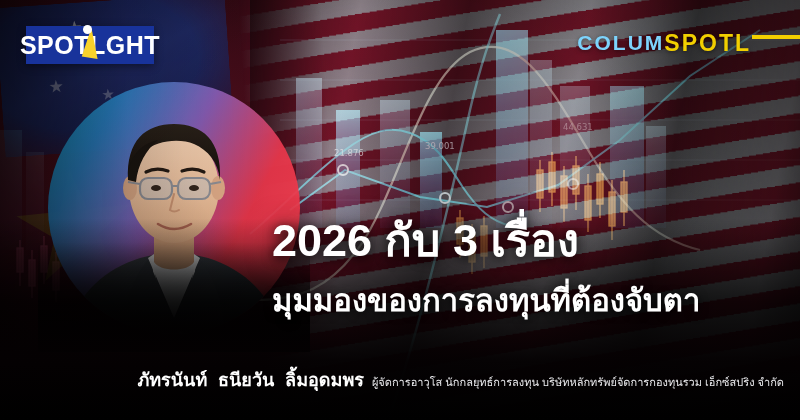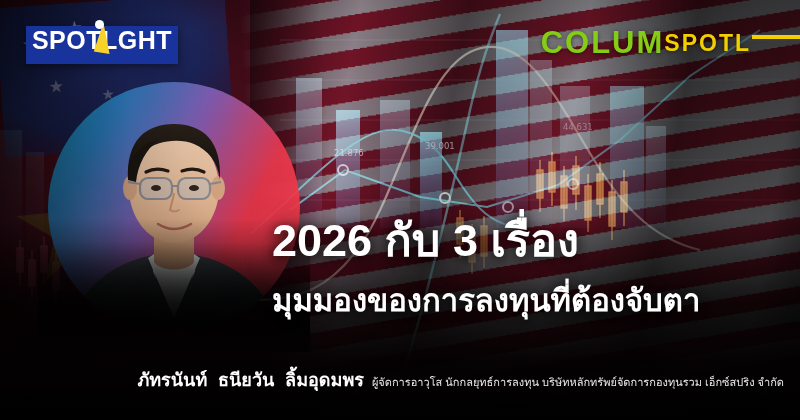--- a/index.html
+++ b/index.html
@@ -97,24 +97,24 @@
     background: linear-gradient(to bottom, rgba(0,0,0,0) 52%, rgba(0,0,0,0.72) 72%, rgba(4,1,2,0.98) 86%, #000 100%);
   }
   .left-fade {
     background: linear-gradient(to right, rgba(0,0,0,0.55) 0%, rgba(0,0,0,0.12) 16%, rgba(0,0,0,0) 34%);
   }
 
   
   .spotlight-logo {
     position: absolute;
     left: 26px; top: 26px;
-    width: 152px; height: 38px;
+    width: 128px; height: 38px;
     background: #18339b;
     display: flex;
-    align-items: flex-start;
+    align-items: center;
     justify-content: center;
     box-shadow: 0 2px 8px rgba(0,0,0,0.45);
   }
   .sl-text {
     position: relative;
     color: #ffffff;
     font-weight: 800;
     font-size: 25px;
     letter-spacing: 0.5px;
     font-family: "Liberation Sans", "DejaVu Sans", sans-serif;
@@ -139,23 +139,23 @@
 
   
   .columnist-logo {
     position: absolute;
     right: 0px; top: 28px;
     display: flex;
     align-items: center;
     height: 30px;
   }
   .cl-white {
-    color: #84cc16;
+    color: #7dd3fc;
     font-weight: 700;
-    font-size: 31px;
+    font-size: 21px;
     letter-spacing: 2.0px;
     text-shadow: 0 1px 4px rgba(0,0,0,0.5);
   }
   .cl-yellow {
     color: #f2cf00;
     font-weight: 700;
     font-size: 23px;
     letter-spacing: 2.0px;
     text-shadow: 0 1px 4px rgba(0,0,0,0.5);
   }

